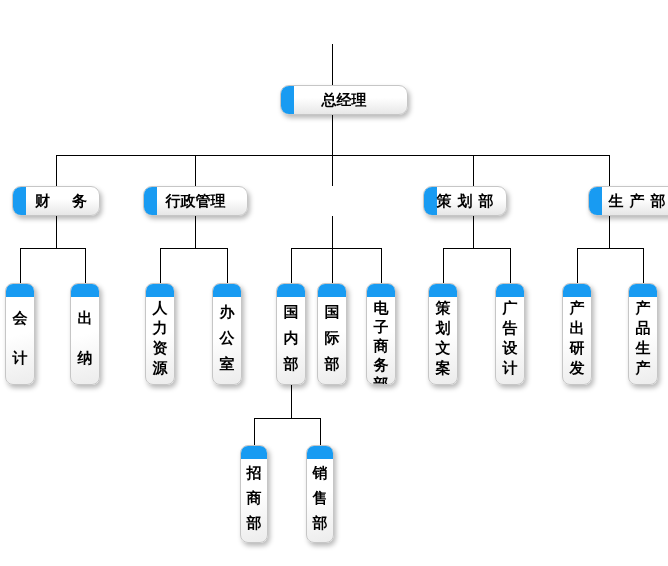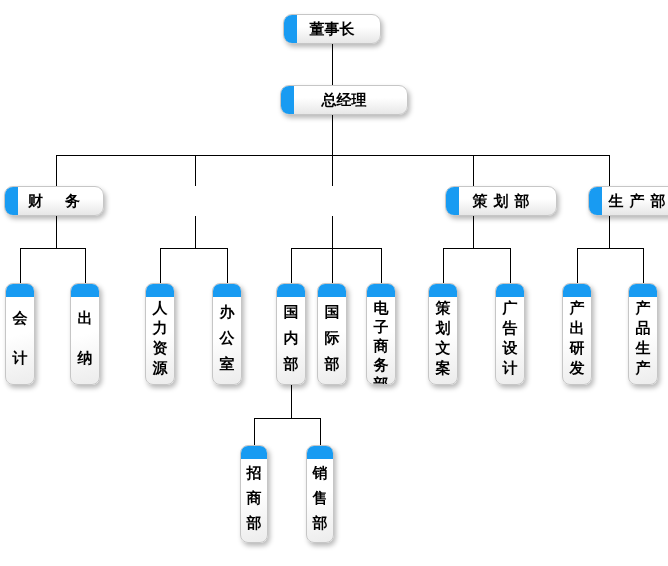--- a/index.html
+++ b/index.html
@@ -79,34 +79,34 @@
   <div class="lv" style="left:443px;top:248px;height:35px"></div>
   <div class="lv" style="left:510px;top:248px;height:35px"></div>
   <div class="lv" style="left:577px;top:248px;height:35px"></div>
   <div class="lv" style="left:643px;top:248px;height:35px"></div>
 
   <div class="lv" style="left:291px;top:385px;height:33px"></div>
   <div class="lh" style="left:254px;top:418px;width:67px"></div>
   <div class="lv" style="left:254px;top:418px;height:27px"></div>
   <div class="lv" style="left:320px;top:418px;height:27px"></div>
 
-  <div class="hbox" style="left:283px;top:14px;width:98px">
-    <span class="hbar"></span>
-    <span class="h-label">董事长</span>
-  </div>
   <div class="hbox" style="left:280px;top:85px;width:128px">
     <span class="hbar"></span>
     <span class="h-label">总经理</span>
   </div>
 
-  <div class="hbox" style="left:4px;top:186px;width:100px">
+  <div class="hbox" style="left:12px;top:186px;width:88px">
     <span class="hbar"></span>
     <span class="h-label ls-wide">财务</span>
   </div>
-  <div class="hbox" style="left:445px;top:186px;width:112px">
+  <div class="hbox" style="left:143px;top:186px;width:105px">
+    <span class="hbar"></span>
+    <span class="h-label">行政管理</span>
+  </div>
+  <div class="hbox" style="left:423px;top:186px;width:84px">
     <span class="hbar"></span>
     <span class="h-label ls-sm">策划部</span>
   </div>
   <div class="hbox" style="left:588px;top:186px;width:98px">
     <span class="hbar"></span>
     <span class="h-label ls-sm">生产部</span>
   </div>
 
   <div class="vbox" style="left:5px;top:283px">
     <span class="vbar"></span>

